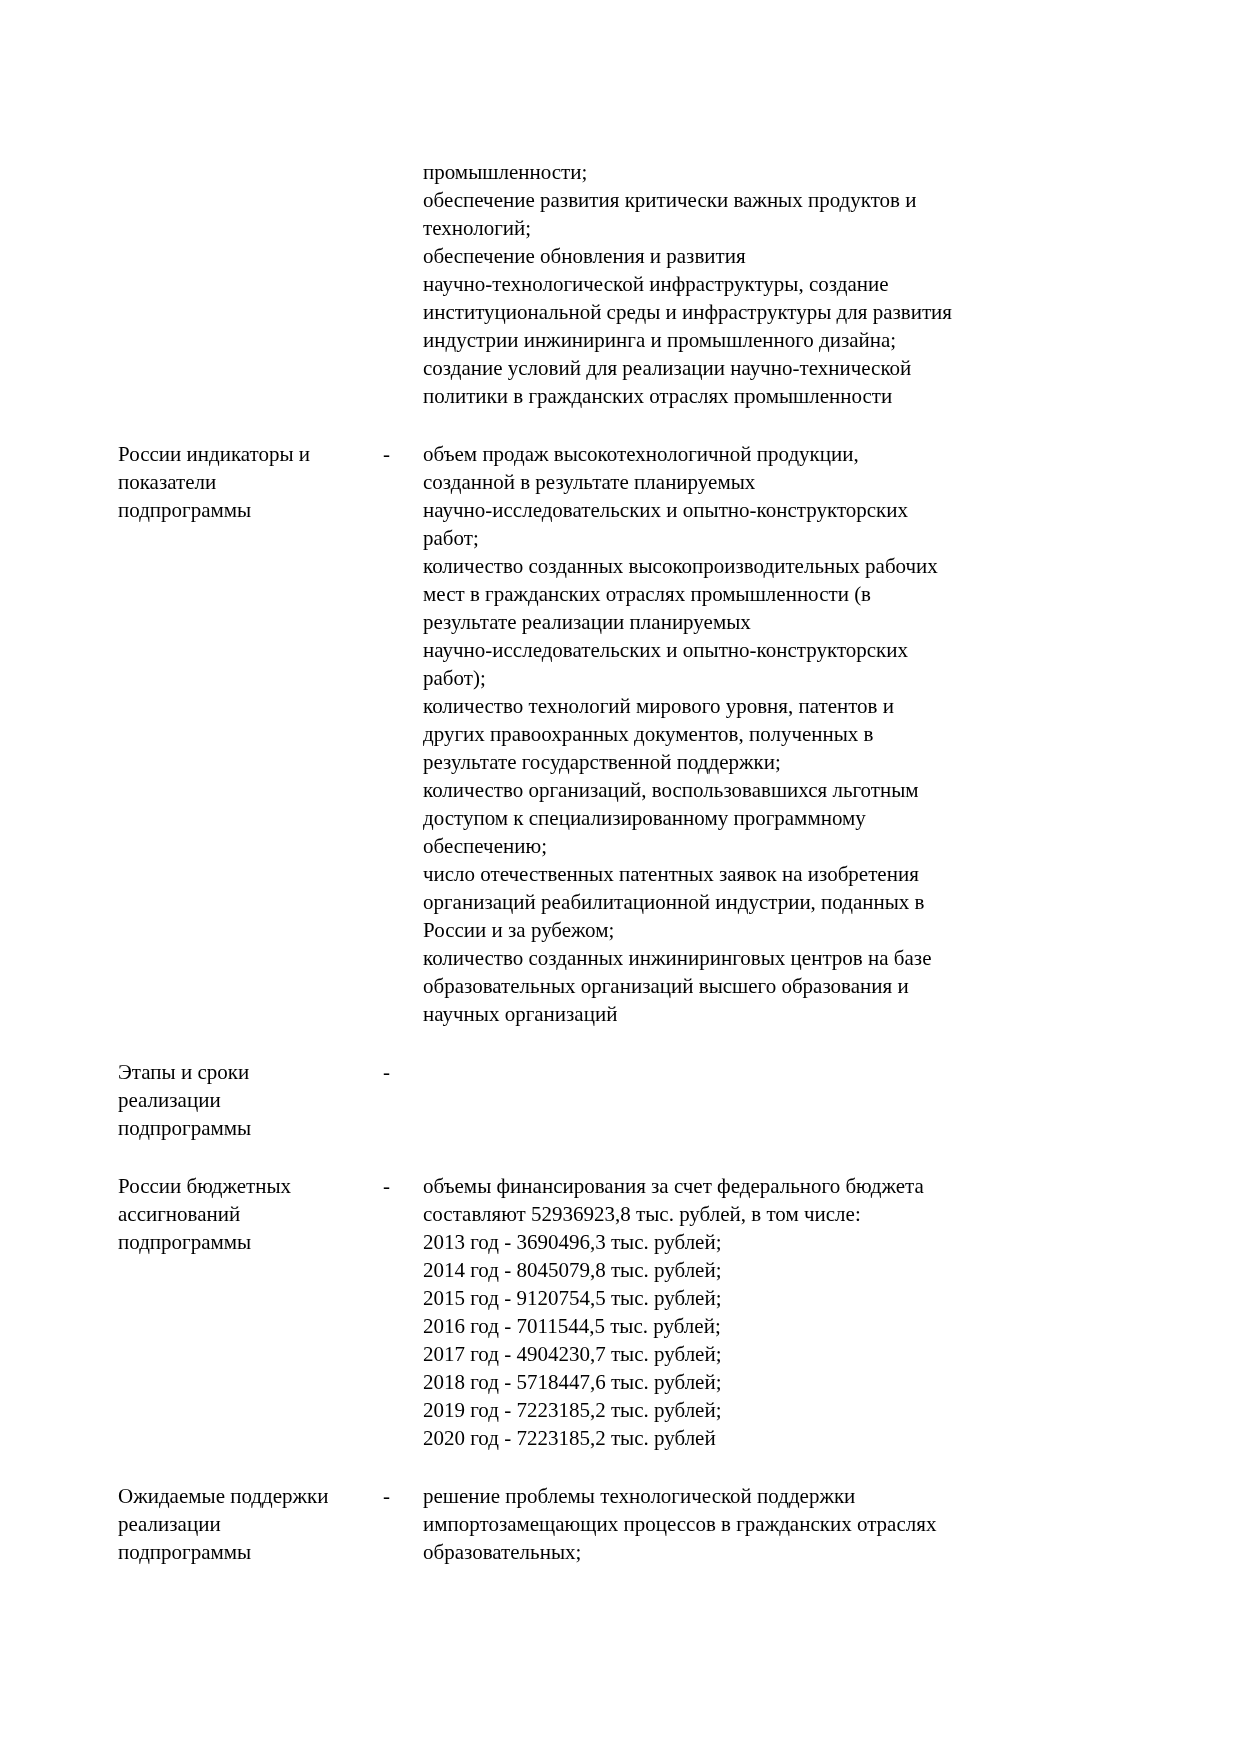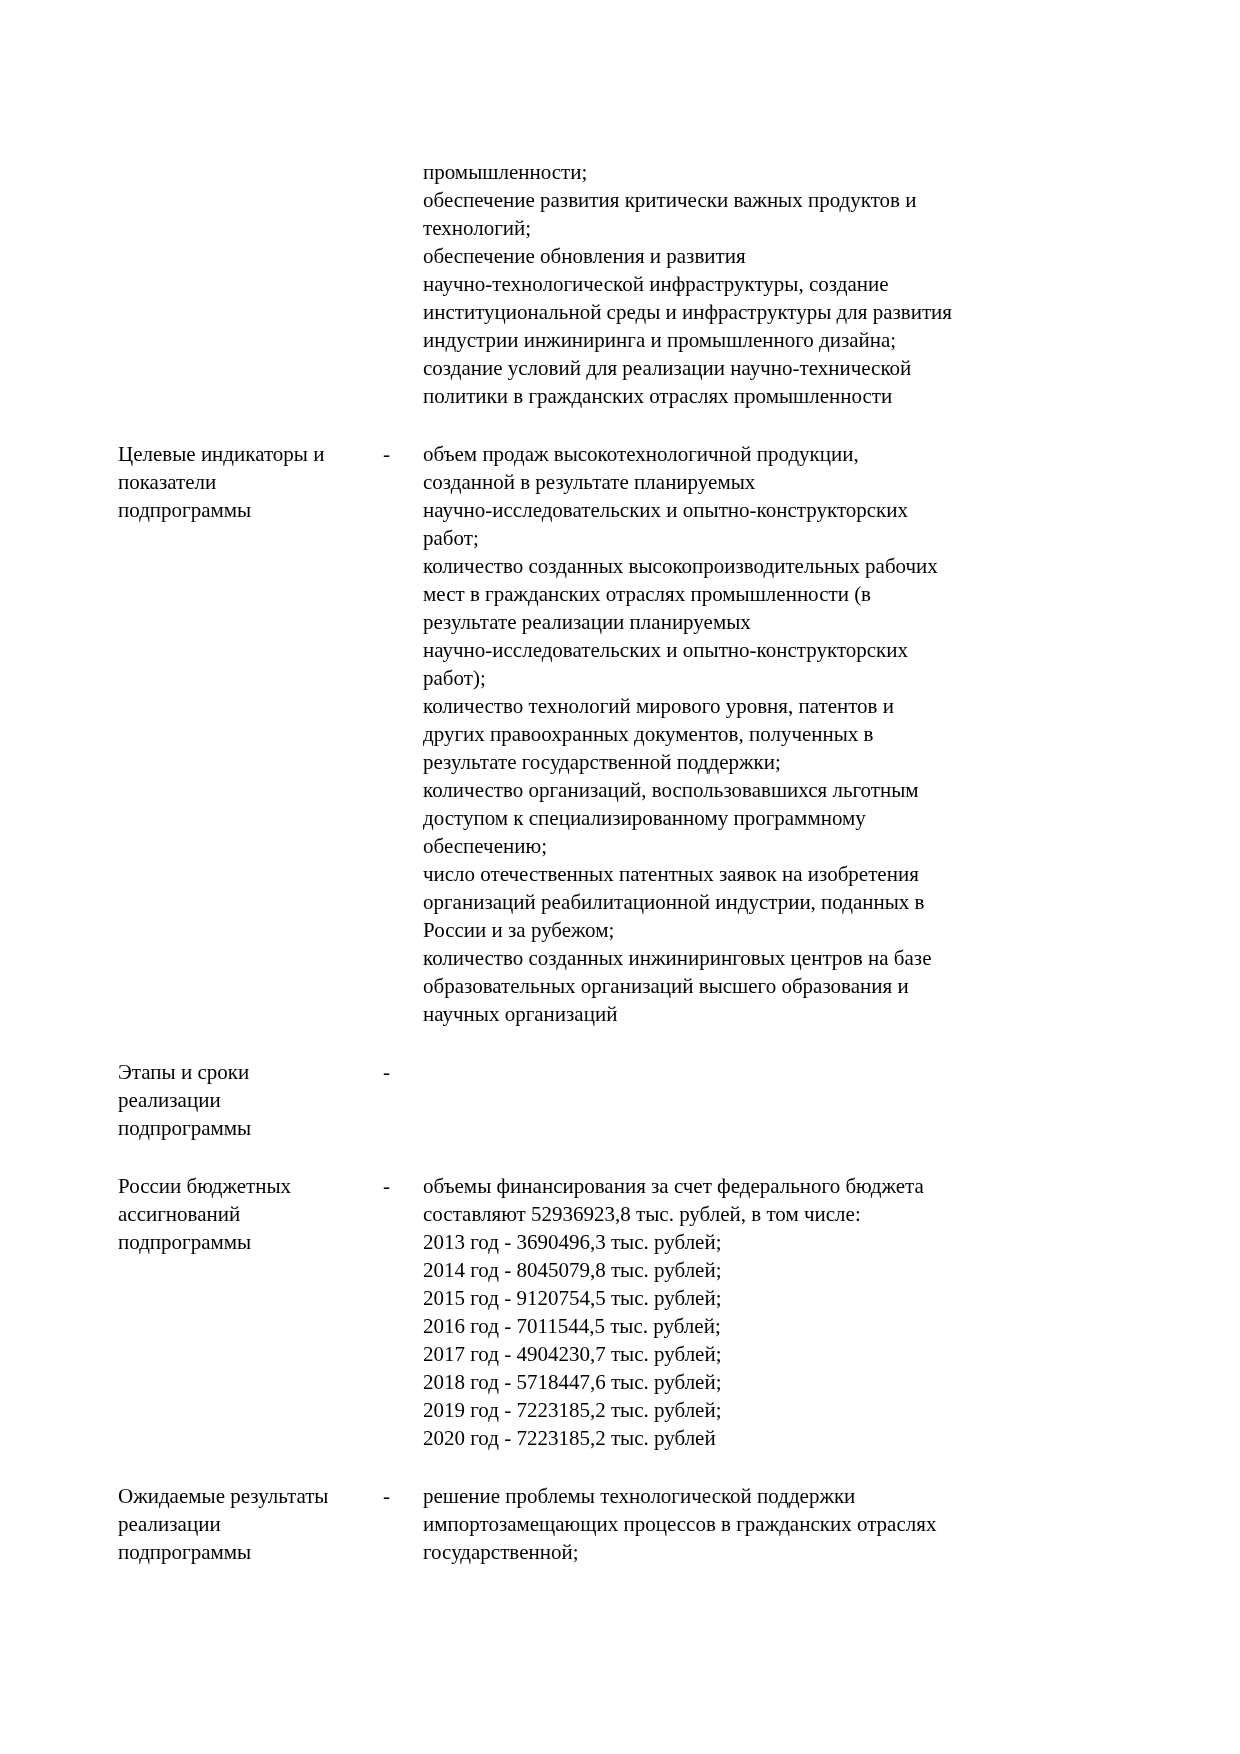--- a/index.html
+++ b/index.html
@@ -53,21 +53,21 @@
 технологий;
 обеспечение обновления и развития
 научно-технологической инфраструктуры, создание
 институциональной среды и инфраструктуры для развития
 индустрии инжиниринга и промышленного дизайна;
 создание условий для реализации научно-технической
 политики в гражданских отраслях промышленности</div>
   </div>
 
   <div class="row">
-    <div class="cell-label">Целевые индикаторы и
+    <div class="cell-label">России индикаторы и
 показатели
 подпрограммы</div>
     <div class="cell-dash">-</div>
     <div class="cell-content">объем продаж высокотехнологичной продукции,
 созданной в результате планируемых
 научно-исследовательских и опытно-конструкторских
 работ;
 количество созданных высокопроизводительных рабочих
 мест в гражданских отраслях промышленности (в
 результате реализации планируемых
@@ -105,22 +105,22 @@
 2014 год - 8045079,8 тыс. рублей;
 2015 год - 9120754,5 тыс. рублей;
 2016 год - 7011544,5 тыс. рублей;
 2017 год - 4904230,7 тыс. рублей;
 2018 год - 5718447,6 тыс. рублей;
 2019 год - 7223185,2 тыс. рублей;
 2020 год - 7223185,2 тыс. рублей</div>
   </div>
 
   <div class="row">
-    <div class="cell-label">Ожидаемые результаты
+    <div class="cell-label">Ожидаемые поддержки
 реализации
 подпрограммы</div>
     <div class="cell-dash">-</div>
     <div class="cell-content">решение проблемы технологической поддержки
 импортозамещающих процессов в гражданских отраслях
-государственной;</div>
+образовательных;</div>
   </div>
 
 </div>
 
 </body></html>

